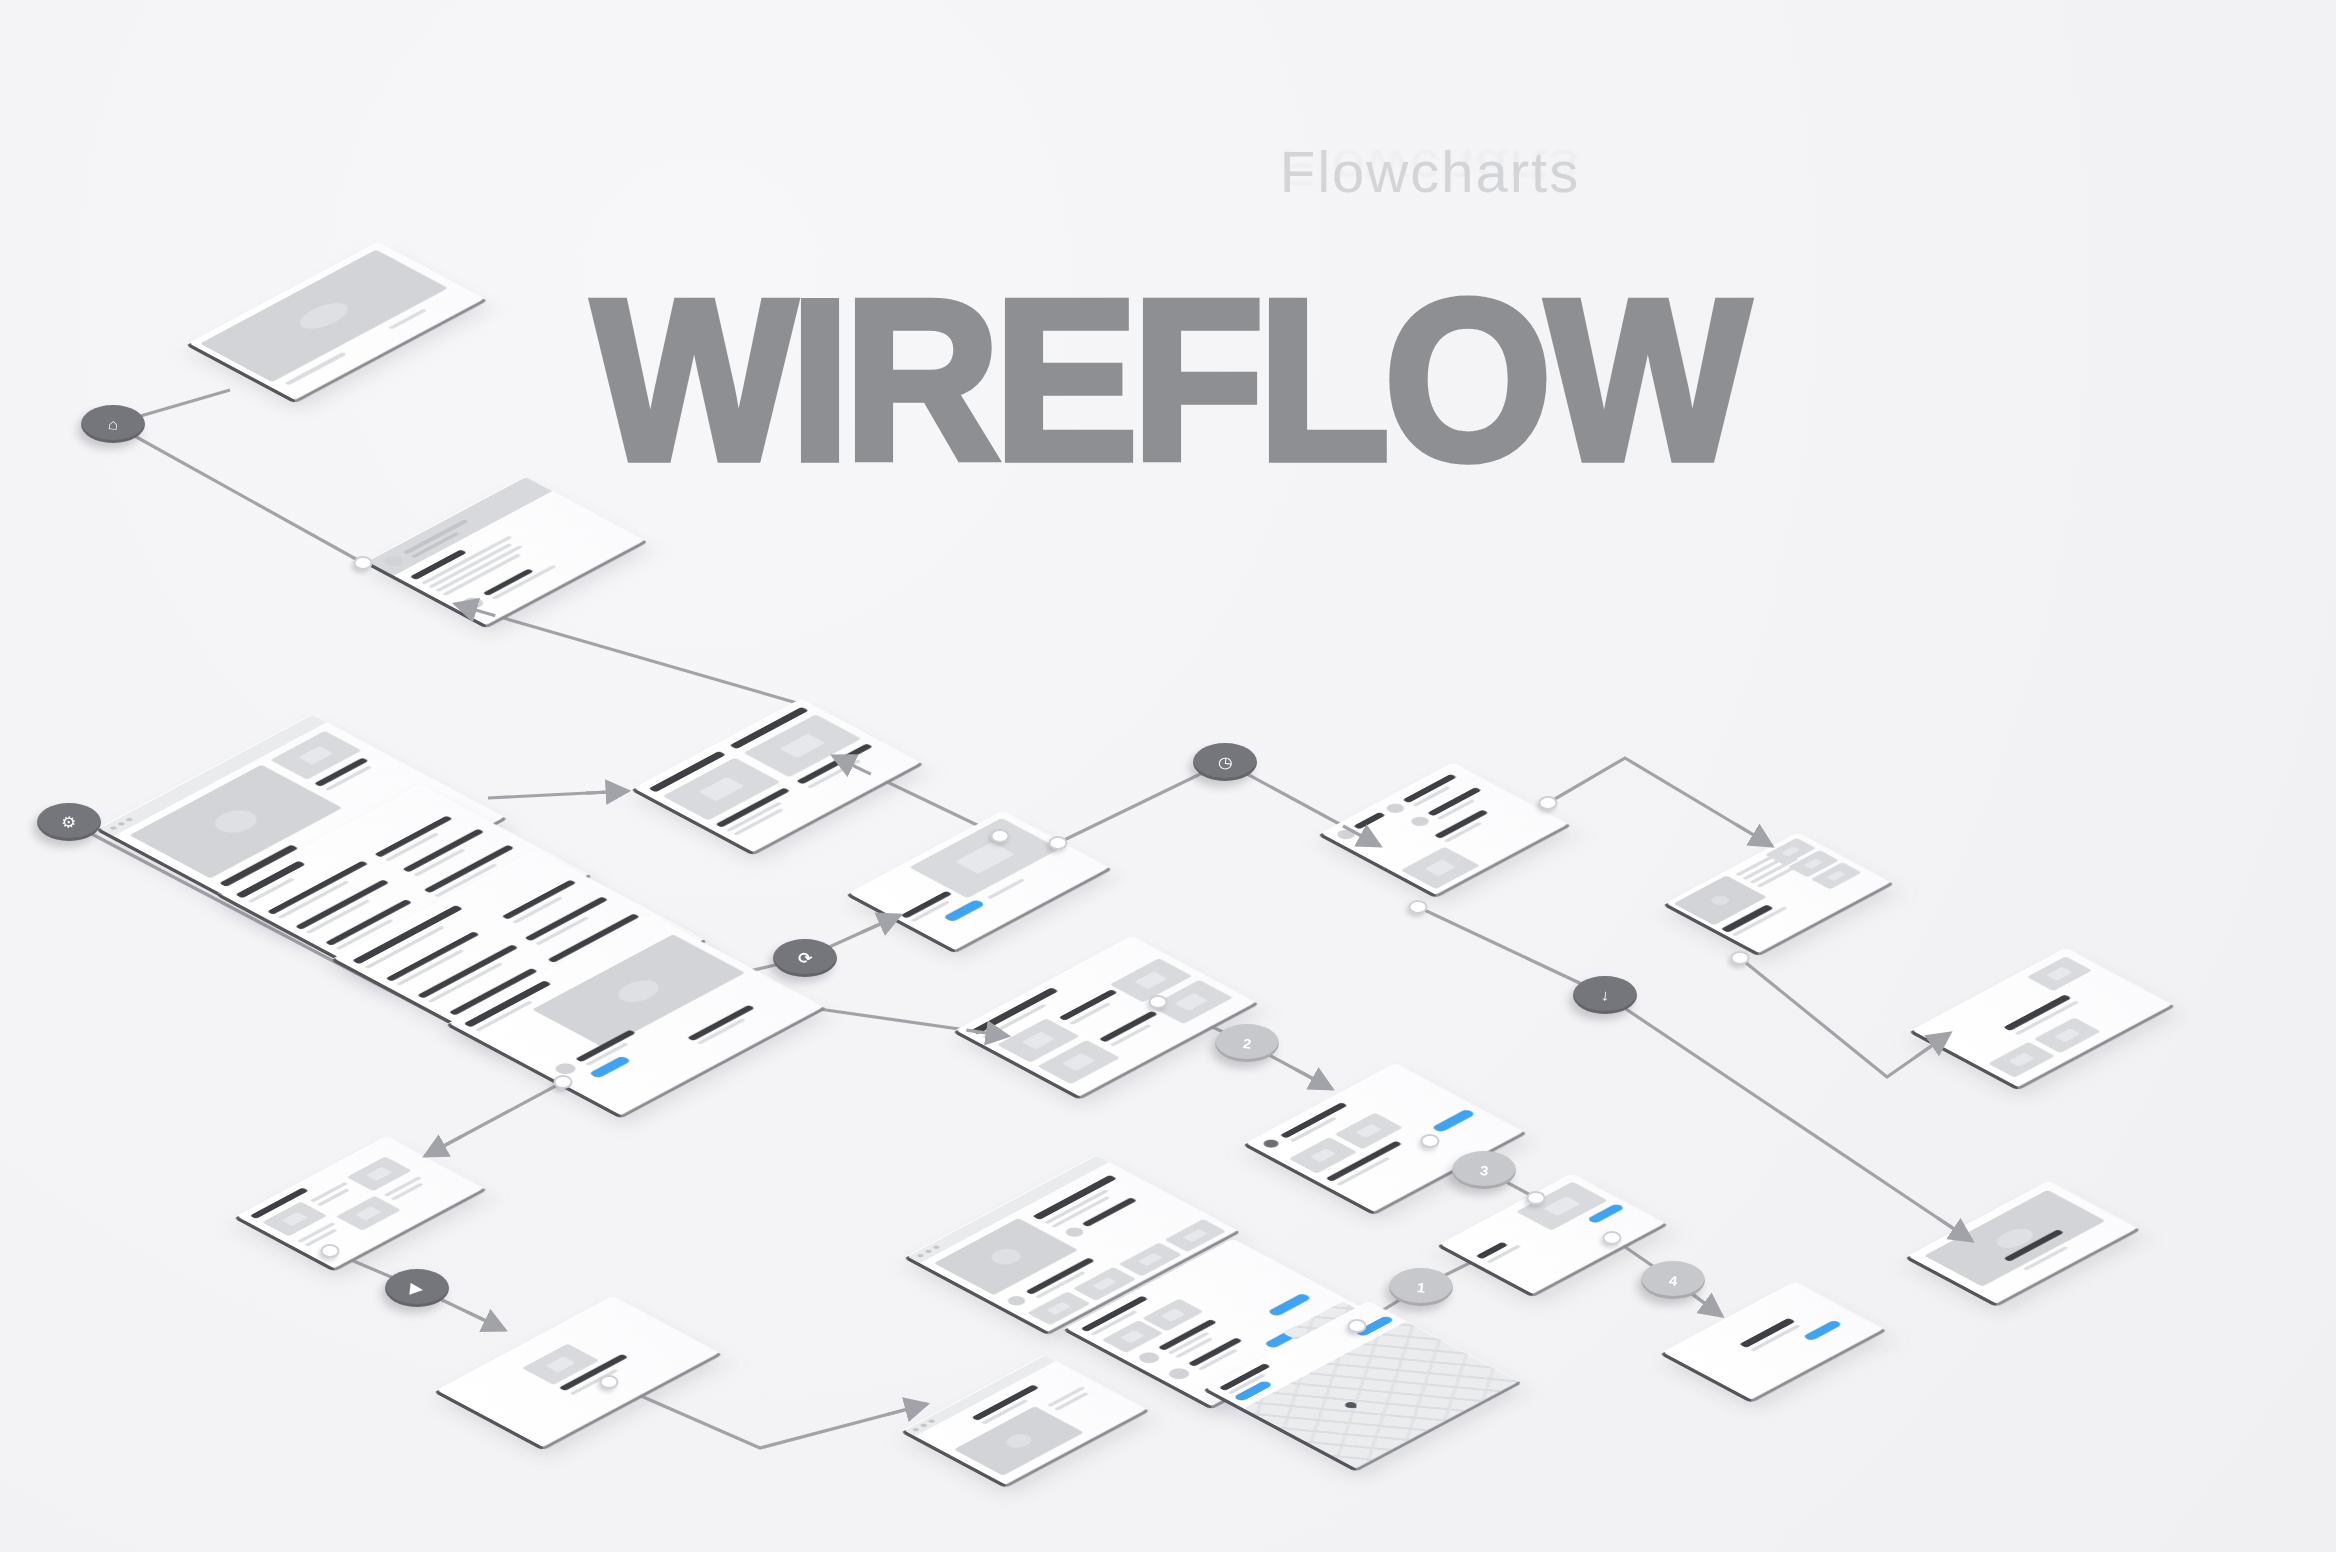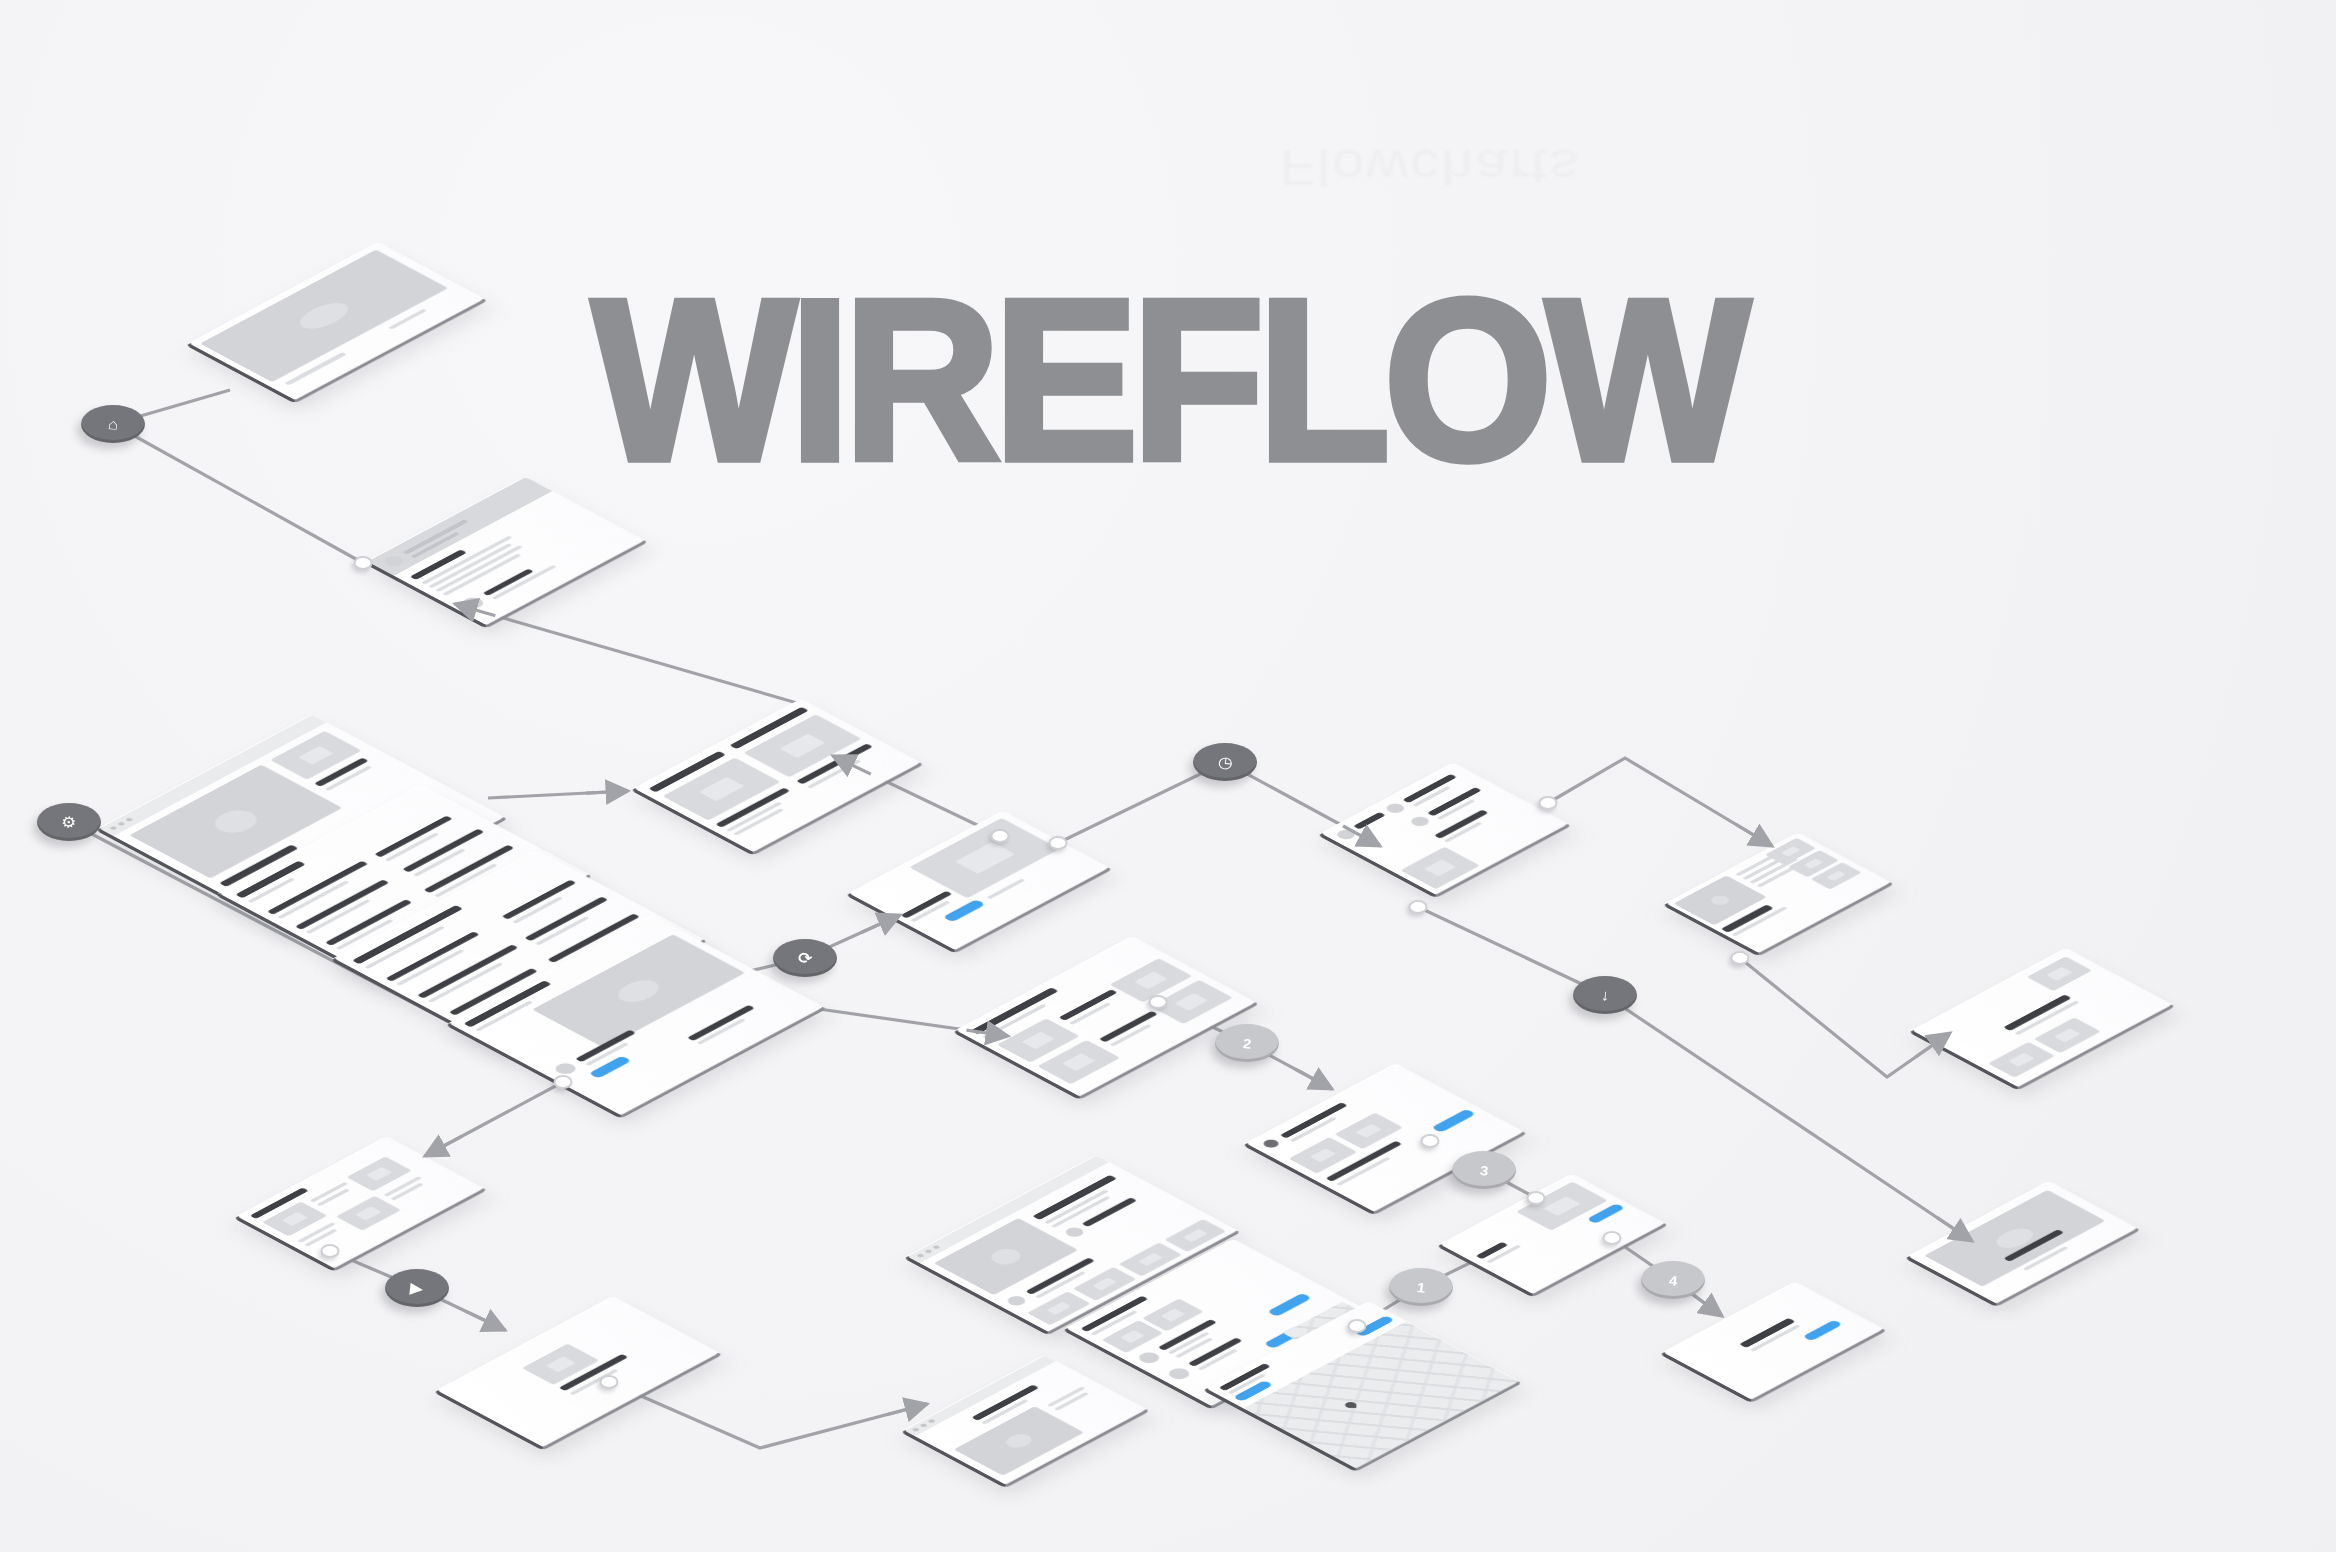--- a/index.html
+++ b/index.html
@@ -54,20 +54,21 @@
   .cdot{position:absolute;width:15px;height:10px;border-radius:50%;background:#ffffff;
     border:2px solid #cfd0d4;transform:translate(-50%,-50%);
     box-shadow:-2px 3px 4px rgba(100,100,110,.25);}
   svg.wires{position:absolute;left:0;top:0;}
 </style>
 </head>
 <body>
 
 <div id="scene">
   <div class="subtitle-reflection">Flowcharts</div>
+  <div class="subtitle">Flowcharts</div>
   <div class="big-title">WIREFLOW</div>
   <svg class="wires" id="wires-bottom" width="2336" height="1552">
       <polyline points="230,390 113,424" fill="none" stroke="#a2a3a8" stroke-width="3.2"></polyline>
       <polyline points="113,424 363,563" fill="none" stroke="#a2a3a8" stroke-width="3.2"></polyline>
       <polyline points="797,703 455,604" fill="none" stroke="#a2a3a8" stroke-width="3.2"></polyline>
       <polyline points="488,798 628,791" fill="none" stroke="#a2a3a8" stroke-width="3.2"></polyline>
       <polyline points="69,822 563,1082 425,1156" fill="none" stroke="#a2a3a8" stroke-width="3.2"></polyline>
       <polyline points="330,1251 417,1288 505,1330" fill="none" stroke="#a2a3a8" stroke-width="3.2"></polyline>
       <polyline points="609,1382 760,1448 927,1404" fill="none" stroke="#a2a3a8" stroke-width="3.2"></polyline>
       <polyline points="617,1002 805,958 900,915" fill="none" stroke="#a2a3a8" stroke-width="3.2"></polyline>

